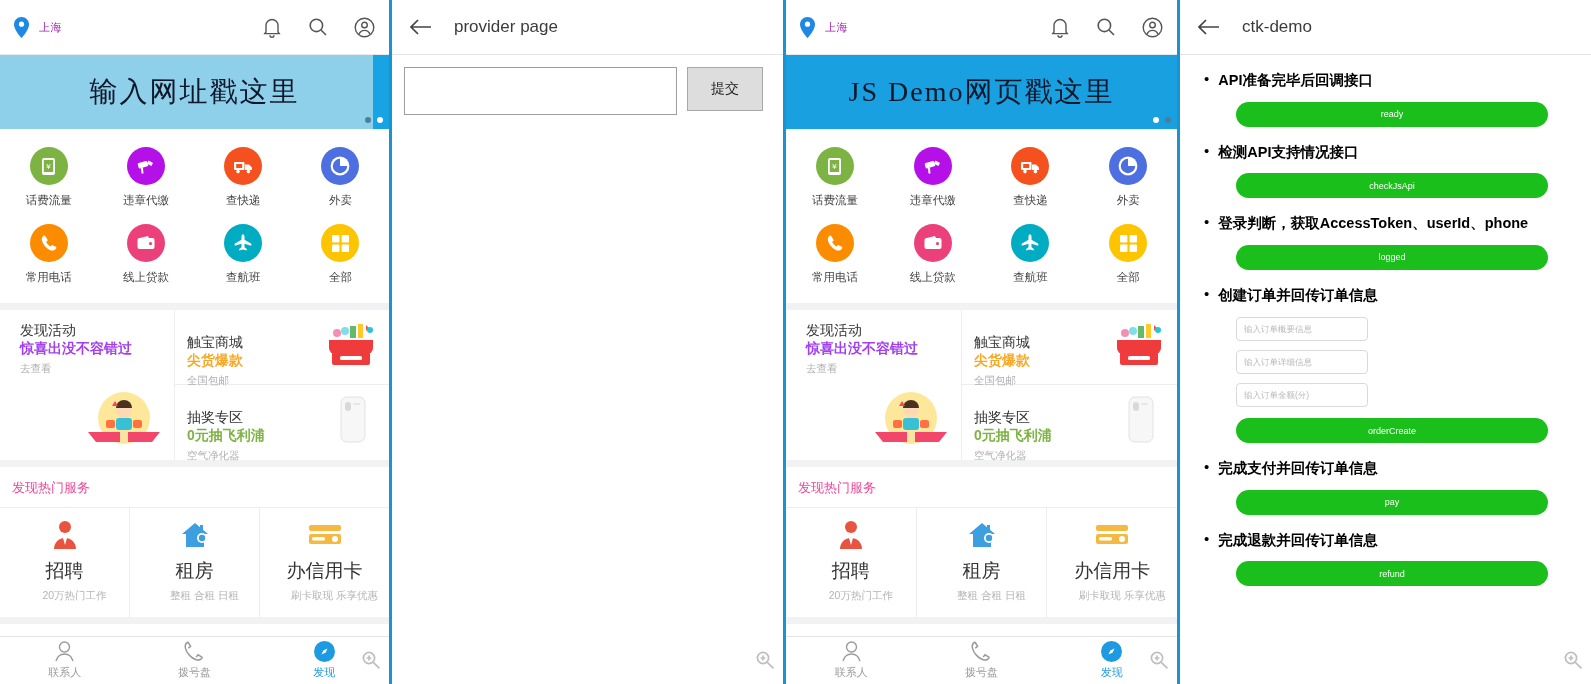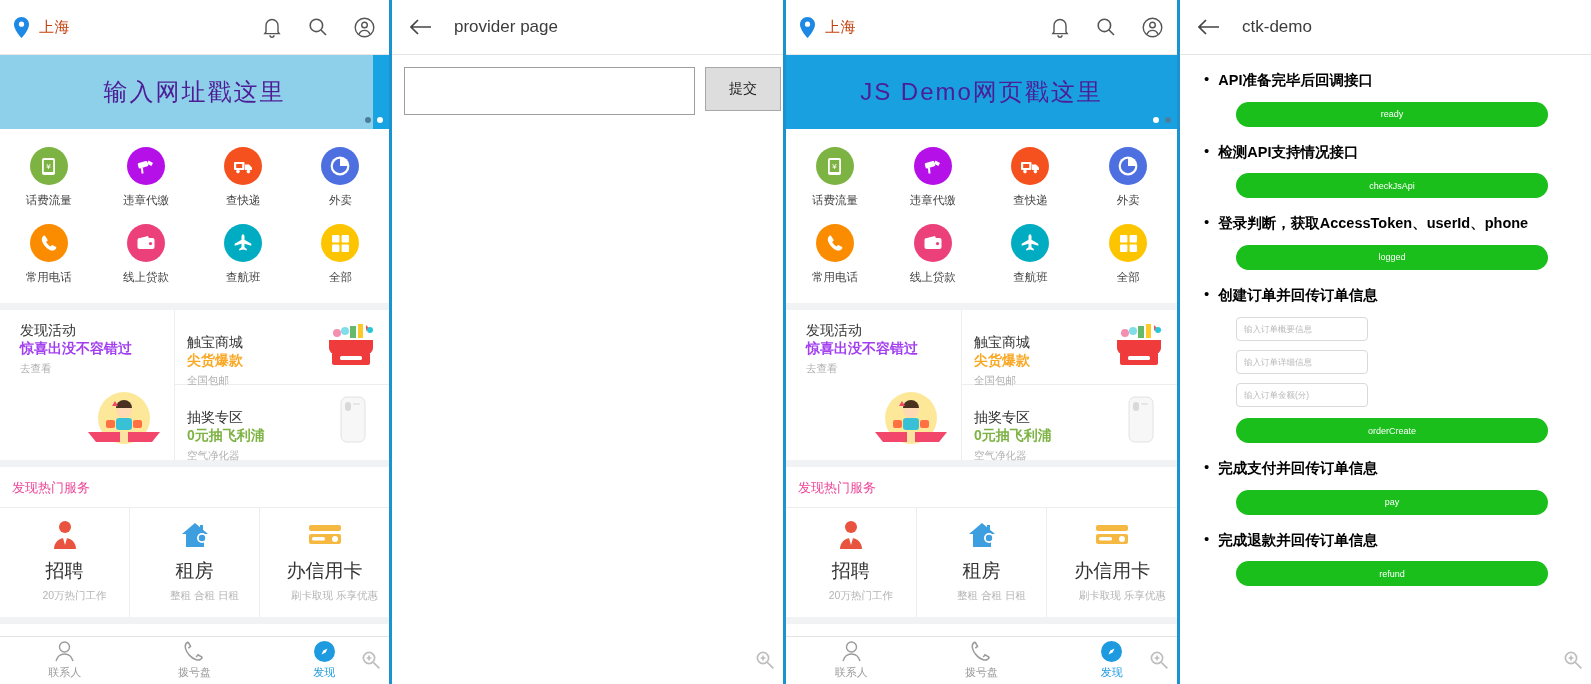--- a/index.html
+++ b/index.html
@@ -16,31 +16,31 @@
   .panel.p1 { width: 392px; }
   .panel.p2 { width: 394px; }
   .panel.p3 { width: 394px; }
   .panel.p4 { width: 411px; border-right: none; }
 
   
   .topbar { height: 55px; background:#fff; display:flex; align-items:center;
             padding: 0 14px; border-bottom: 1px solid #e8e8e8; }
   .pin { width: 15px; height: 21px; position: relative; margin-right: 10px; }
   .pin svg { display:block; }
-  .city { font-size: 15px; color:#c2410c; letter-spacing: .5px; }
+  .city { font-size: 11px; color:#a21caf; letter-spacing: .5px; }
   .topbar-icons { margin-left:auto; display:flex; align-items:center; gap: 26px; }
   .ticon svg { display:block; }
 
   
   .banner { height: 74px; position: relative; display:flex; align-items:center;
             justify-content:center; overflow:hidden; }
   .banner.light { background:#8ecfea; }
   .banner.vivid { background:#19a0e0; }
-  .banner-text { color:#4c1d95; font-size: 24px; letter-spacing: 2px;
-                 font-weight: 300; white-space: nowrap; }
+  .banner-text { color:#0f172a; font-size: 28px; letter-spacing: 2px;
+                 font-weight: 300; white-space: nowrap; font-family: Liberation Serif, serif; }
   .banner .edge { position:absolute; right:0; top:0; bottom:0; width: 16px;
                   background:#18a3e3; }
   .dots { position:absolute; right: 6px; bottom: 6px; display:flex; gap:6px; align-items:center;}
   .dot { width:6px; height:6px; border-radius:50%; background: rgba(255,255,255,.55); }
   .dot.on { background:#ffffff; }
   .dot.dim { background: #4b7f99; }
 
   
   .grid { padding: 12px 0 8px; background:#fff; border-bottom: 7px solid #f1f2f3; }
   .grid-row { display:flex; }
@@ -91,21 +91,21 @@
   .compass { width:21px; height:21px; border-radius:50%; background:#1e9ae0;
              display:flex; align-items:center; justify-content:center; }
 
   .magnifier { position:absolute; right: 8px; bottom: 10px; opacity:.55; }
 
   
   .simple-head { height: 55px; display:flex; align-items:center; padding: 0 18px;
                  border-bottom:1px solid #e4e4e4; background:#fff; gap: 22px; }
   .back-arrow svg { display:block; }
   .simple-title { font-size: 17px; color:#3c3c3c; }
-  .form-row { display:flex; align-items:flex-start; padding: 12px 2px 0 12px; gap: 10px; }
+  .form-row { display:flex; align-items:flex-start; padding: 12px 20px 0 12px; gap: 10px; }
   .txt-input { flex: 1; height: 48px; border: 1px solid #9e9e9e; background:#fff;
                font-size: 14px; padding: 0 8px; outline:none; }
   .submit-btn { width: 76px; height: 44px; background:#dddddd; border:1px solid #a8a8a8;
                 font-size: 14px; color:#222; cursor:pointer; }
 
   
   .ctk-body { padding: 16px 14px 0 14px; overflow:hidden; height: 629px; }
   .ctk-item { margin-bottom: 4px; }
   .ctk-bullet { display:flex; align-items:flex-start; gap: 9px; margin: 0 0 4px 10px; }
   .ctk-bullet .bl { font-size: 15px; line-height: 1.1; color:#000; }

